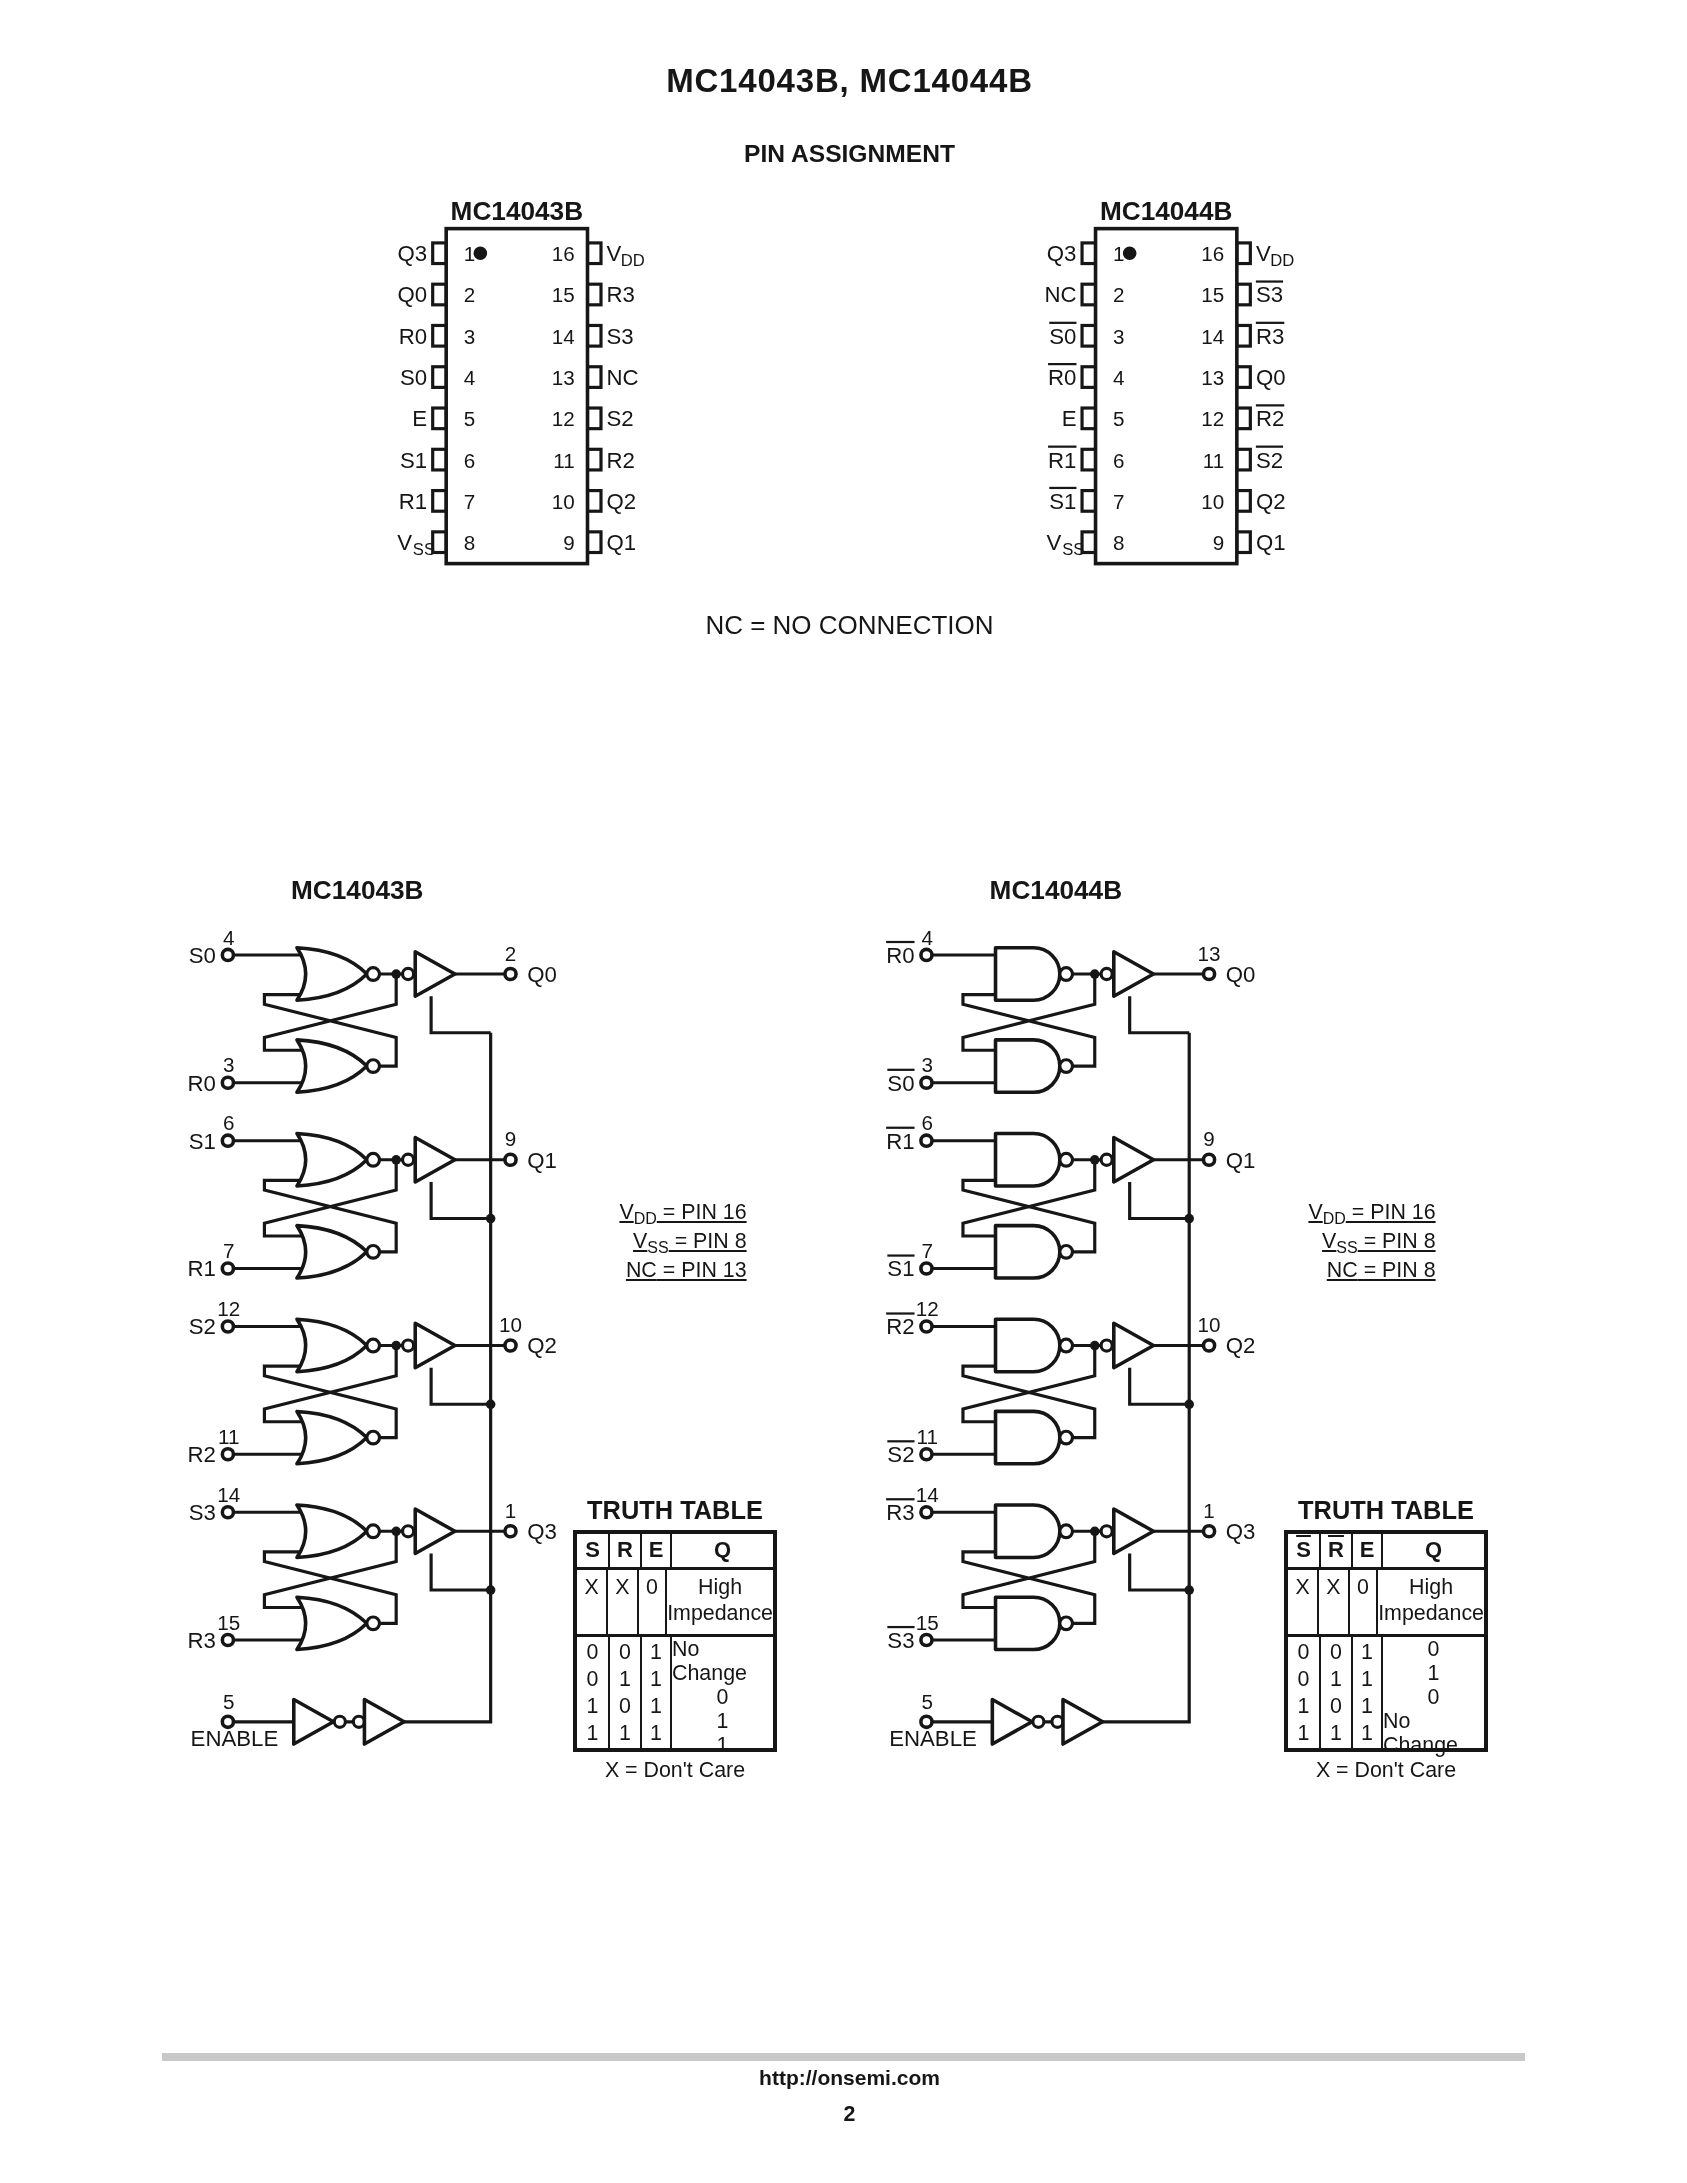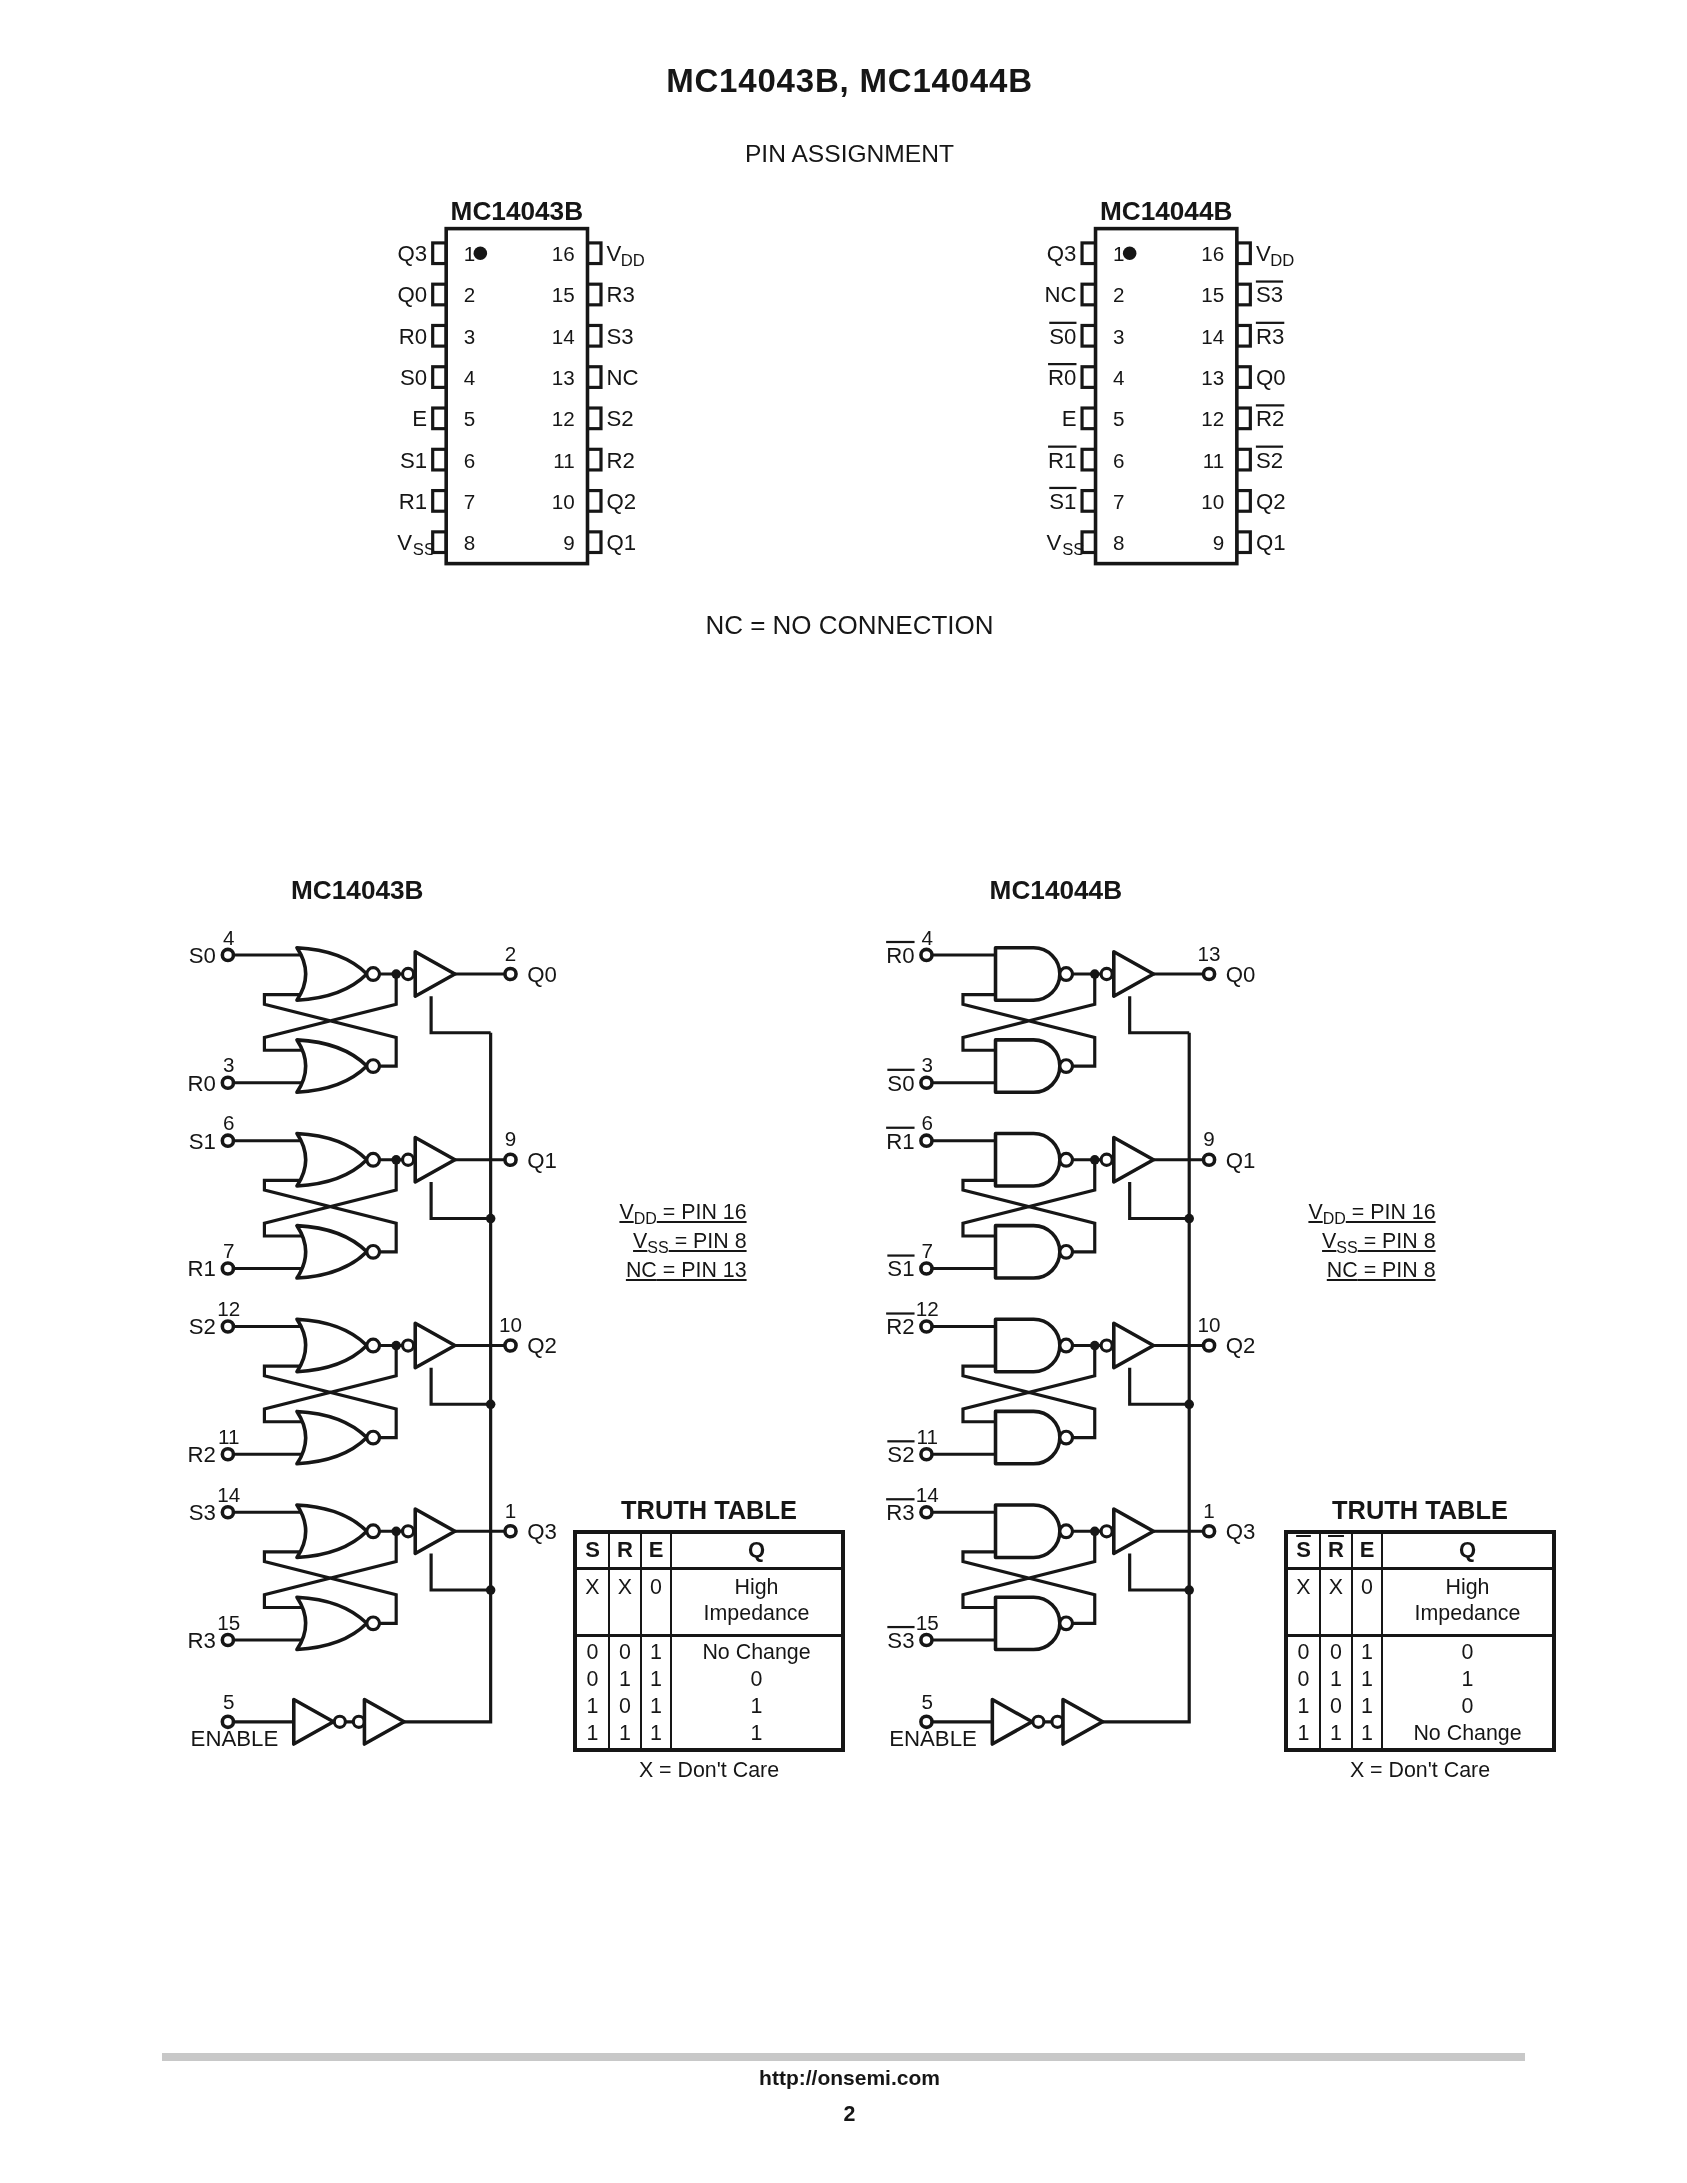--- a/index.html
+++ b/index.html
@@ -1,38 +1,38 @@
 <!DOCTYPE html>
 <html style="font-size:12.7px"><head>
 <meta charset="utf-8">
 <style>
   html,body{margin:0;padding:0;background:#fff;}
   body{width:1687px;height:2183px;position:relative;font-family:"Liberation Sans",sans-serif;color:#161616;}
   .abs{position:absolute;}
   .ctr{position:absolute;left:12px;right:0;text-align:center;color:#161616;}
   .page-title{top:62px;font-size:33px;font-weight:bold;letter-spacing:0.8px;}
-  .section-title{top:140px;font-size:24.6px;font-weight:normal;}
+  .section-title{top:140px;font-size:24.6px;font-weight:bold;}
   .nc-note{top:610px;font-size:26px;}
   svg{position:absolute;left:0;top:0;font-family:"Liberation Sans",sans-serif;}
   svg text{fill:#161616;}
   .t21{font-size:21px;}
   .t26{font-size:26px;}
   .t28{font-size:28px;}
   .tt33{font-size:33px;font-weight:bold;}
   .w{fill:none;stroke:#161616;stroke-width:4;}
   .g{fill:#fff;stroke:#161616;stroke-width:4.5;stroke-linejoin:round;}
   .bub{fill:#fff;stroke:#161616;stroke-width:4;}
   .term{fill:#fff;stroke:#161616;stroke-width:4.5;}
   .dot{fill:#161616;stroke:none;}
   .stub{fill:#fff;stroke:#161616;stroke-width:4;}
   .body-rect{fill:#fff;stroke:#161616;stroke-width:4.5;}
   .ov{text-decoration:overline;}
   .notes{position:absolute;top:1198px;transform:translateX(-50%);text-align:right;font-size:21.4px;line-height:29px;white-space:nowrap;text-decoration:underline;}
   .notes sub{font-size:16px;line-height:0;}
-  .tt{position:absolute;top:1496px;width:272px;}
+  .tt{position:absolute;top:1496px;width:204px;}
   .tt-title{font-size:25.4px;font-weight:bold;text-align:center;}
   .tt-box{margin-top:4.8px;border:4px solid #161616;}
   .tr{display:flex;}
   .tr + .tr{border-top:3.2px solid #161616;}
   .c{display:flex;flex-direction:column;align-items:center;justify-content:center;font-size:21.4px;box-sizing:border-box;}
   .c + .c{border-left:2.4px solid #161616;}
   .c1{width:31px;}.c2{width:32px;}.c3{width:30px;}.c4{flex:1;}
   .th .c{font-weight:bold;font-size:22px;height:33px;}
   .hiz .c{height:64px;justify-content:flex-start;padding-top:4px;line-height:26px;}
   .blk .c{height:111px;justify-content:space-evenly;line-height:24px;}

